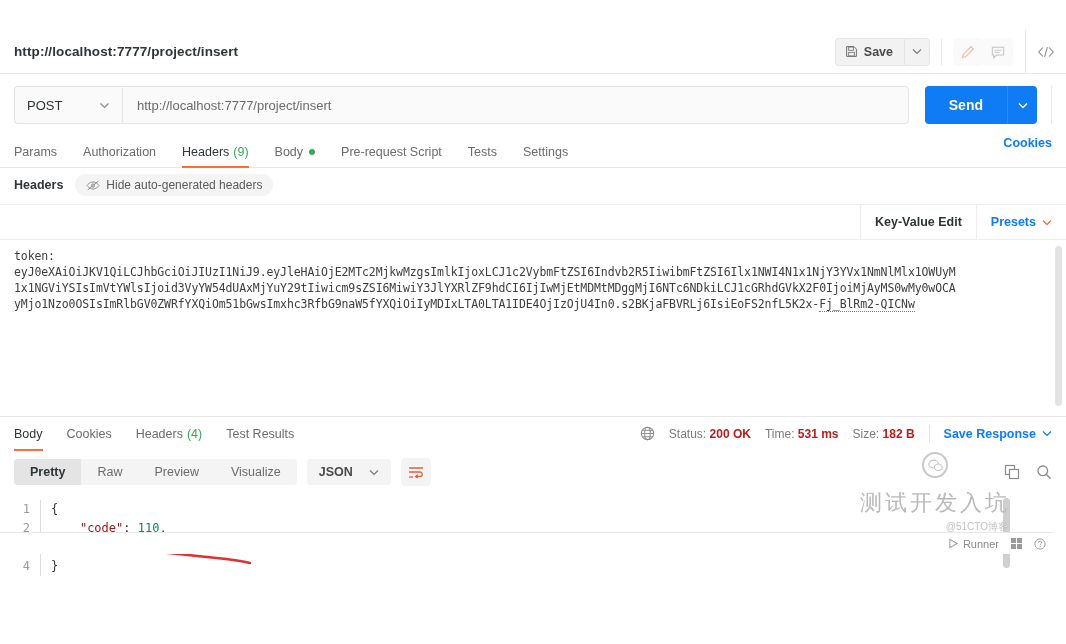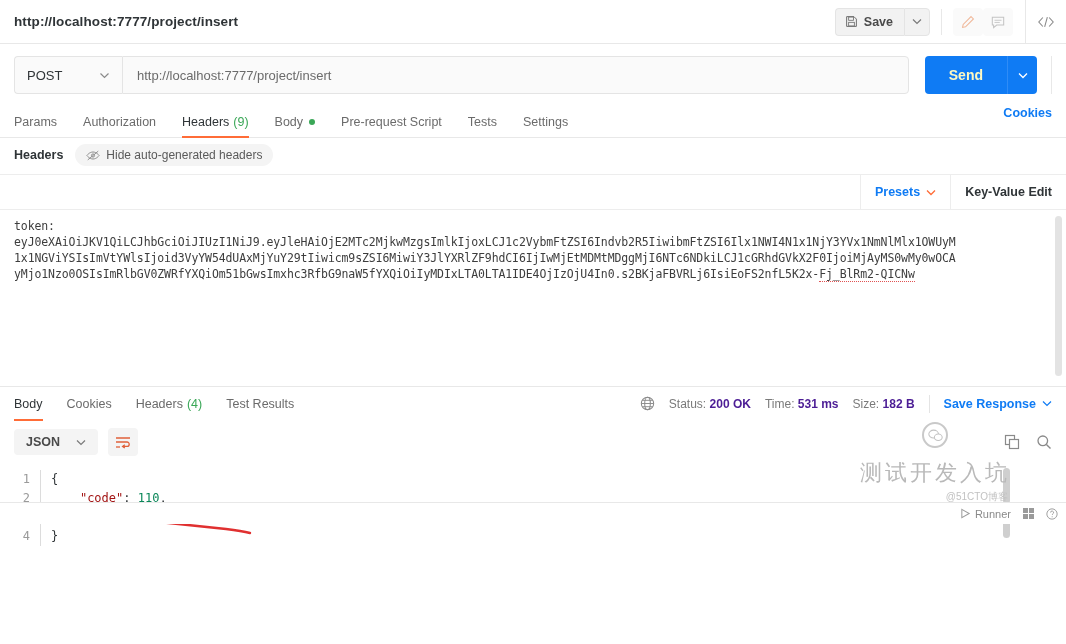--- a/index.html
+++ b/index.html
@@ -4,21 +4,21 @@
 <style>
   * { box-sizing: border-box; margin: 0; padding: 0; }
   html, body {
     width: 1066px; height: 644px;
     background: #ffffff;
     font-family: "Liberation Sans", sans-serif;
     font-size: 13px;
     color: #2f3437;
     overflow: hidden;
   }
-  .app { position: relative; width: 1066px; height: 524px; }
+  .app { position: relative; width: 1066px; height: 524px; margin-top: 30px; }
 
   
   .topbar {
     height: 44px; display: flex; align-items: center;
     border-bottom: 1px solid #e8e8e8; background: #fff;
     padding: 0 0 0 14px;
   }
   .tab-url { font-size: 13.5px; font-weight: bold; color: #2f3437; letter-spacing: .1px; }
   .topbar-right { margin-left: auto; display: flex; align-items: center; height: 100%; }
   .save-group { display: flex; align-items: center; }
@@ -137,21 +137,21 @@
     font-size: 12.5px; color: #6b6b6b; margin-right: 24px; height: 34px;
     display: flex; align-items: center; position: relative;
   }
   .rtab2.active { color: #2f3437; }
   .rtab2.active::after {
     content: ''; position: absolute; left: 0; right: 0; bottom: 0;
     height: 2px; background: #ff6c37;
   }
   .meta-right { margin-left: auto; display: flex; align-items: center; gap: 14px; }
   .meta-item { font-size: 12px; color: #7a7a7a; }
-  .meta-item b { color: #4c1d95; font-weight: bold; }
+  .meta-item b { color: #b91c1c; font-weight: bold; }
   .meta-sep { width: 1px; height: 18px; background: #e4e4e4; }
   .save-resp { color: #0f7bf4; font-size: 12.5px; font-weight: bold; display: flex; align-items: center; gap: 6px; }
 
   
   .bodybar { display: flex; align-items: center; padding: 8px 14px; gap: 10px; }
   .segwrap { display: flex; background: #f4f4f4; border-radius: 4px; overflow: hidden; }
   .seg { padding: 6px 16px; font-size: 12.5px; color: #6b6b6b; }
   .seg.active { background: #e4e4e4; color: #2f3437; font-weight: bold; }
   .fmtsel {
     display: flex; align-items: center; gap: 16px; background: #f4f4f4;
@@ -194,21 +194,21 @@
   }
   .wm-logo {
     width: 26px; height: 26px; border-radius: 50%;
     border: 2px solid #c9c9c9; display: flex; align-items: center; justify-content: center;
     font-size: 12px; letter-spacing: 0;
   }
   .wm-sub { position: absolute; right: 58px; bottom: 20px; font-size: 10px; color: #c2c2c2; }
 
   
   .bottombar {
-    position: absolute; left: 0; right: 0; bottom: 0; height: 22px;
+    position: absolute; left: 0; right: 12px; bottom: 0; height: 22px;
     border-top: 1px solid #e8e8e8; background: #fff;
     display: flex; align-items: center; justify-content: flex-end;
     padding: 0 8px; gap: 12px; font-size: 11px; color: #8a8a8a;
   }
   .grid-icon { display: grid; grid-template-columns: 5px 5px; grid-template-rows: 5px 5px; gap: 1px; }
   .grid-icon i { background: #9a9a9a; display: block; }
   svg { display: block; }
 </style>
 </head>
 <body>
@@ -325,29 +325,29 @@
             <circle cx="8" cy="6" r="1.8" fill="none" stroke="#8a8a8a" stroke-width="1.1"></circle>
             <path d="M2 11L14 1" stroke="#8a8a8a" stroke-width="1.1"></path>
           </svg>
       </span>
       <span>Hide auto-generated headers</span>
     </div>
   </div>
 
   <div class="kvrow">
     <div class="spacer"></div>
+    <div class="kv-cell">Key-Value Edit</div>
     <div class="kv-cell kv-presets">
       <span>Presets</span>
       <span>
         <svg width="10" height="7" viewBox="0 0 10 7">
             <path d="M1 1.5L5 5.5L9 1.5" fill="none" stroke="#ff6c37" stroke-width="1.3"></path>
           </svg>
       </span>
     </div>
-    <div class="kv-cell">Key-Value Edit</div>
   </div>
 
   <div class="tokenpanel">
     <div class="tokentext" style="padding-left:8px;">token:</div>
     <div class="tokentext" style="padding-left:8px;">eyJ0eXAiOiJKV1QiLCJhbGciOiJIUzI1NiJ9.eyJleHAiOjE2MTc2MjkwMzgsImlkIjoxLCJ1c2VybmFtZSI6Indvb2R5IiwibmFtZSI6Ilx1NWI4N1x1NjY3YVx1NmNlMlx1OWUyM</div>
     <div class="tokentext" style="padding-left:8px;">1x1NGViYSIsImVtYWlsIjoid3VyYW54dUAxMjYuY29tIiwicm9sZSI6MiwiY3JlYXRlZF9hdCI6IjIwMjEtMDMtMDggMjI6NTc6NDkiLCJ1cGRhdGVkX2F0IjoiMjAyMS0wMy0wOCA</div>
     <div class="tokentext" style="padding-left:8px;"><span>yMjo1Nzo0OSIsImRlbGV0ZWRfYXQiOm51bGwsImxhc3RfbG9naW5fYXQiOiIyMDIxLTA0LTA1IDE4OjIzOjU4In0.s2BKjaFBVRLj6IsiEoFS2nfL5K2x-</span><span class="sig">Fj_BlRm2-QICNw</span></div>
     <div class="tok-scroll"></div>
   </div>
 
@@ -383,20 +383,26 @@
         <span>
           <svg width="10" height="7" viewBox="0 0 10 7">
               <path d="M1 1.5L5 5.5L9 1.5" fill="none" stroke="#0f7bf4" stroke-width="1.2"></path>
             </svg>
         </span>
       </span>
     </div>
   </div>
 
   <div class="bodybar">
+    <div class="segwrap">
+      <div class="seg active">Pretty</div>
+      <div class="seg">Raw</div>
+      <div class="seg">Preview</div>
+      <div class="seg">Visualize</div>
+    </div>
     <div class="fmtsel">
       <span>JSON</span>
       <span>
         <svg width="10" height="7" viewBox="0 0 10 7">
             <path d="M1 1.5L5 5.5L9 1.5" fill="none" stroke="#7a7a7a" stroke-width="1.2"></path>
           </svg>
       </span>
     </div>
     <div class="wrapbtn">
       <span>

